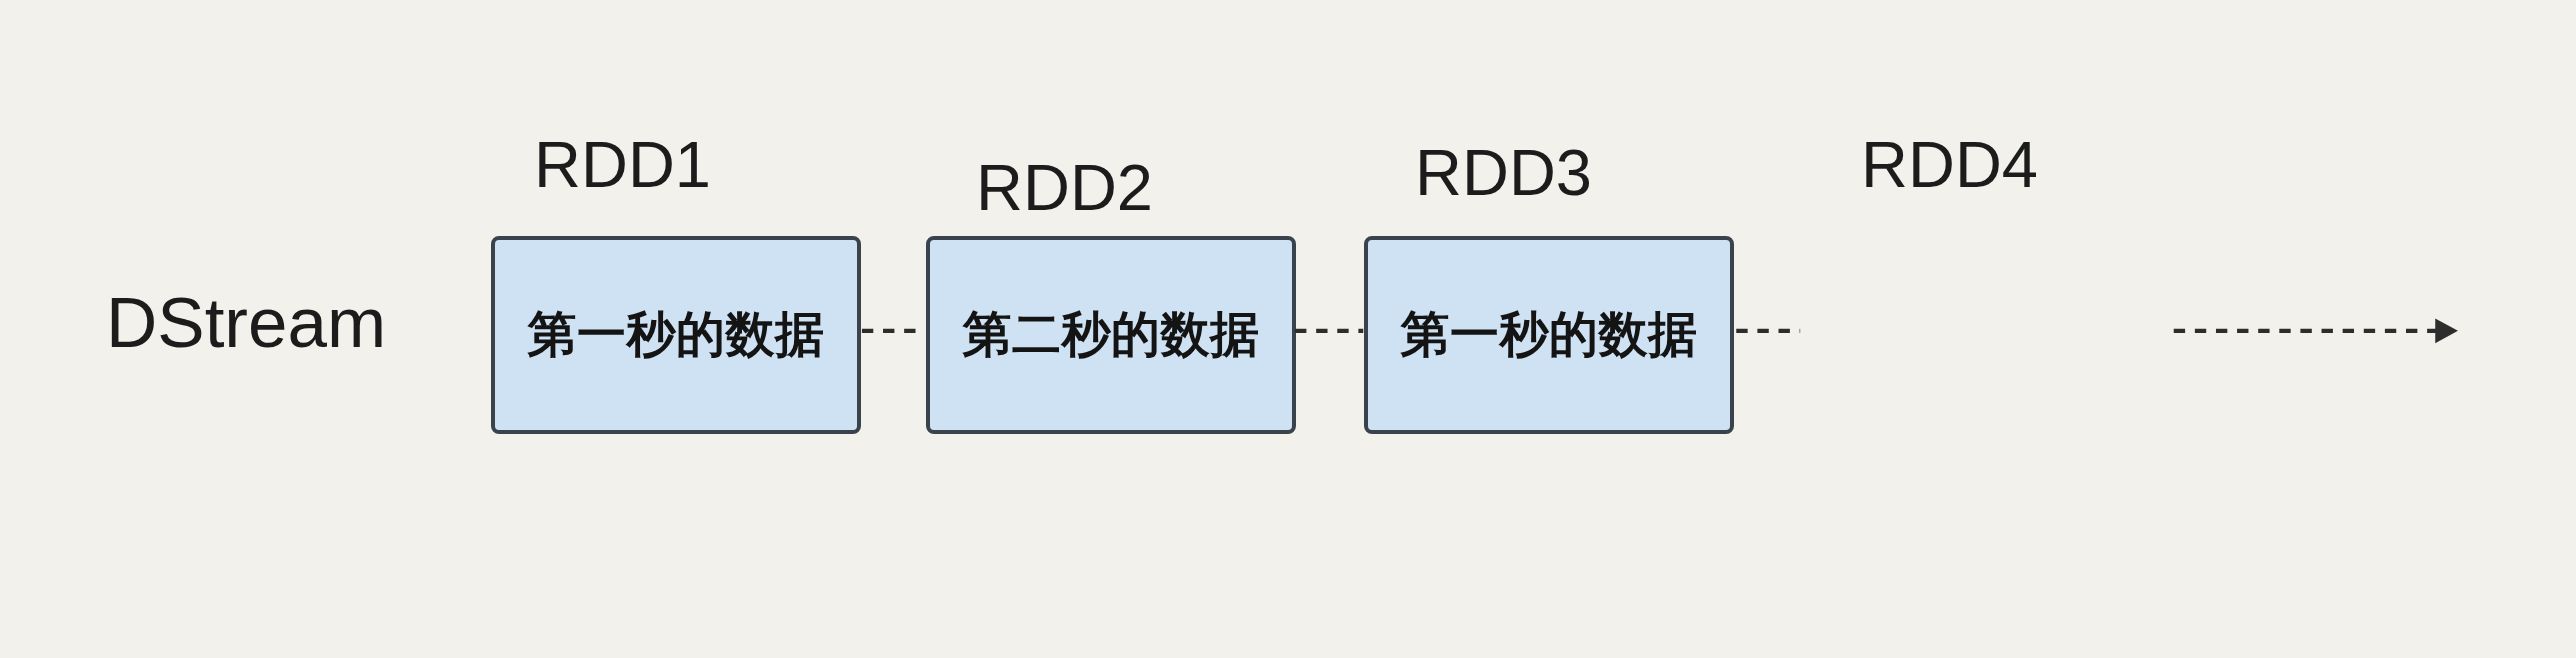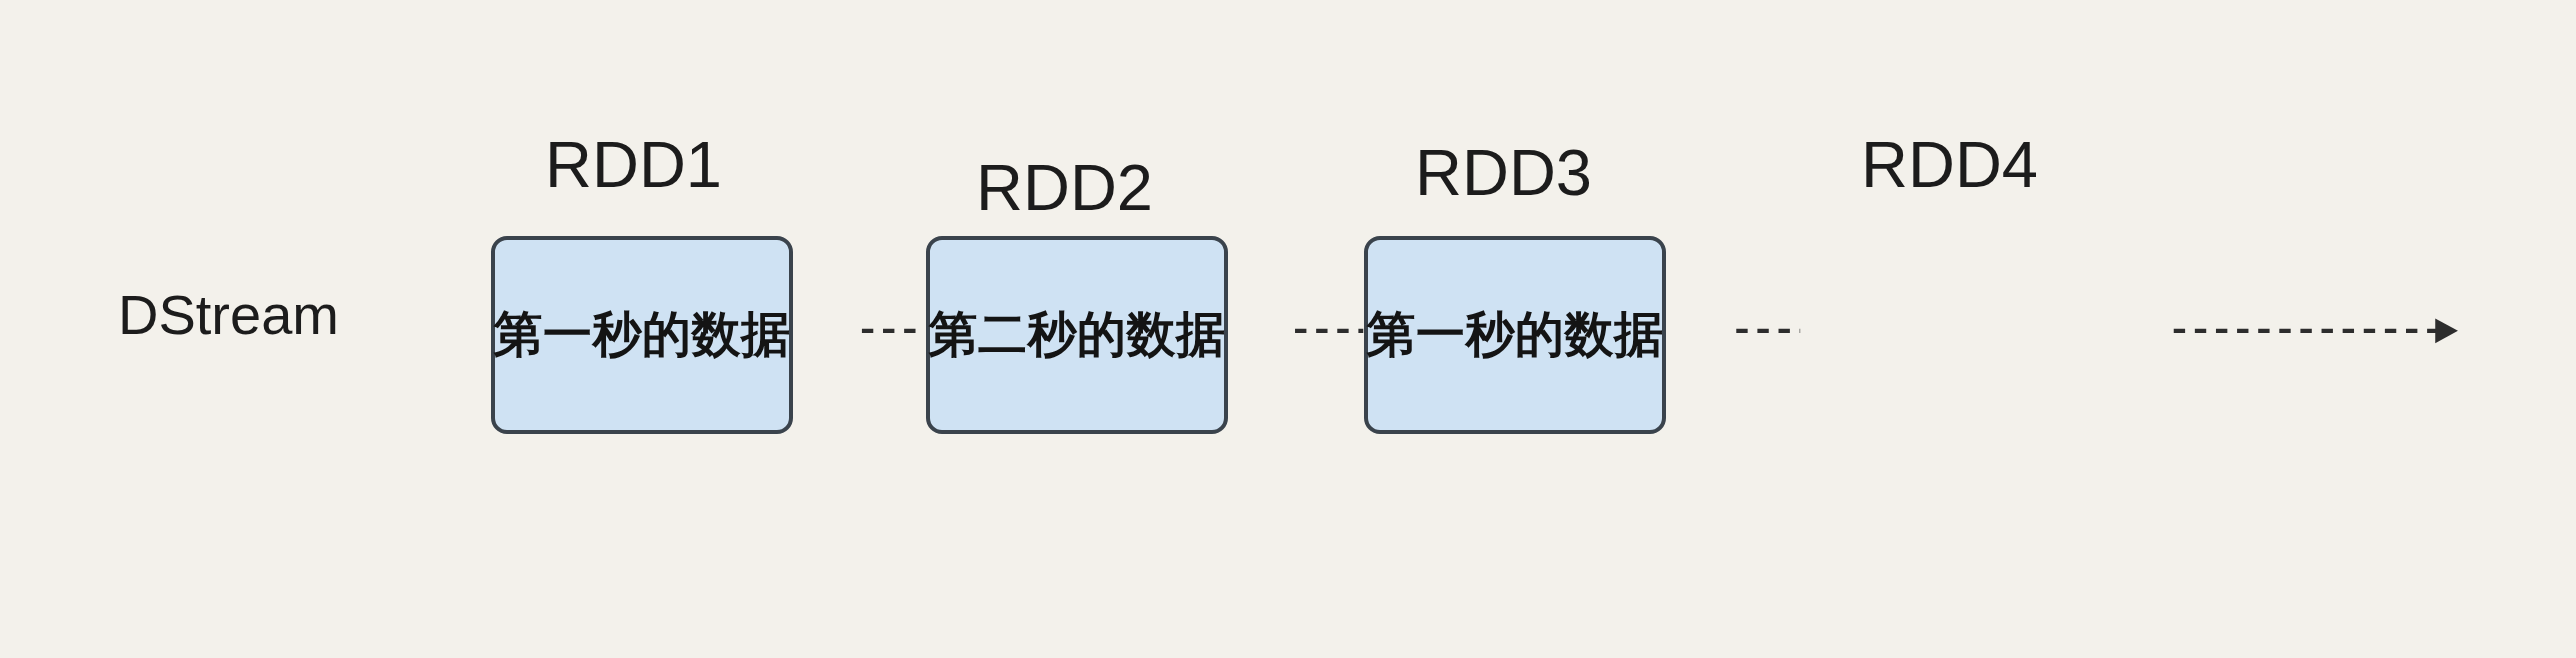--- a/index.html
+++ b/index.html
@@ -18,55 +18,55 @@
     overflow: hidden;
   }
   #canvas {
     position: relative;
     width: 2576px;
     height: 659px;
     background: var(--bg);
   }
   .stream-label {
     position: absolute;
-    left: 118px;
+    left: 106px;
     top: 287px;
-    font-size: 56px;
+    font-size: 71px;
     line-height: 1;
     color: var(--label-text);
     white-space: nowrap;
   }
   .rdd-label {
     position: absolute;
     top: 132px;
     font-size: 65px;
     line-height: 1;
     color: var(--label-text);
     white-space: nowrap;
   }
   .rdd-box {
     position: absolute;
     top: 236px;
-    width: 302px;
+    width: 370px;
     height: 198px;
     background: var(--box-fill);
     border: 4.3px solid var(--box-border);
-    border-radius: 16px;
+    border-radius: 8px;
     display: flex;
     align-items: center;
     justify-content: center;
   }
   .rdd-content {
     font-size: 49px;
     font-weight: bold;
     color: var(--box-text);
     white-space: nowrap;
     letter-spacing: 0.5px;
   }
-  .rdd-label.l1 { left: 545px; text-align: right; }
+  .rdd-label.l1 { left: 534px; text-align: right; }
   .rdd-label.l2 { left: 976px; margin-top: 23px; }
   .rdd-label.l3 { left: 1415px; margin-top: 8px; }
   .rdd-label.l4 { left: 1861px; }
   .rdd-box.b1 { left: 491px; }
   .rdd-box.b2 { left: 926px; }
   .rdd-box.b3 { left: 1364px; }
   .rdd-box.b4 { left: 1801px; }
   #connector-layer {
     position: absolute;
     left: 0;

